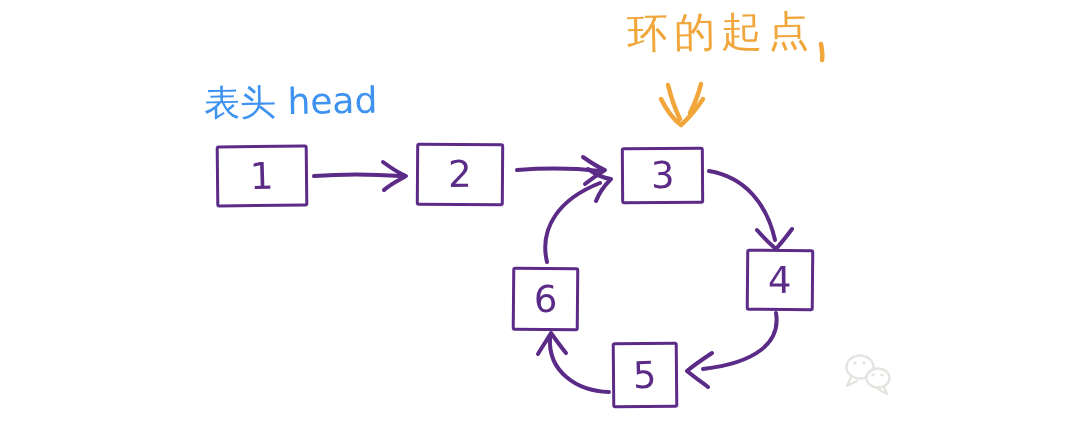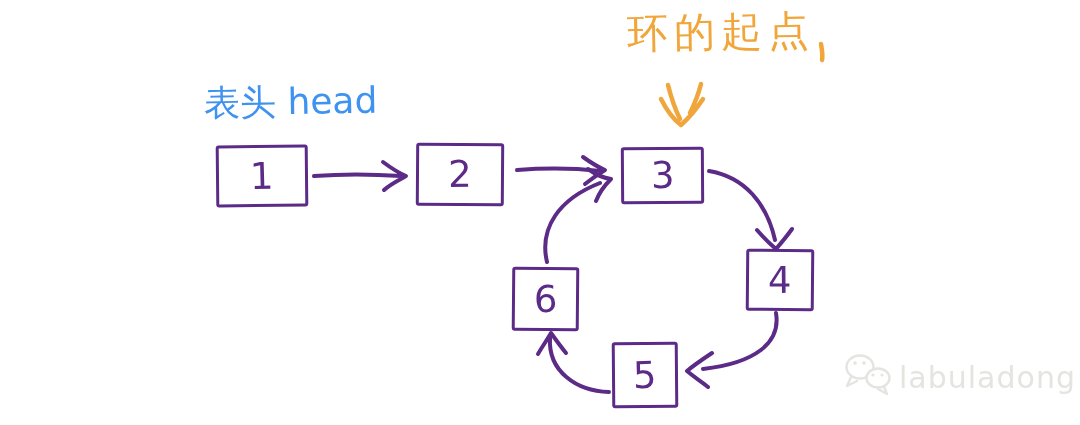--- a/index.html
+++ b/index.html
@@ -109,15 +109,14 @@
   <div class="node" style="left:612px;top:342px;width:66px;height:66px;transform:rotate(-0.5deg);">
     <span class="digit">5</span>
   </div>
   <div class="node" style="left:512px;top:267px;width:67px;height:64px;transform:rotate(0.5deg);">
     <span class="digit">6</span>
   </div>
 
   <div class="label label-blue">表头 head</div>
   <div class="label label-orange">环的起点</div>
 
-  <div class="watermark-text">labuladong</div>
 
 </div>
 
 </body></html>

